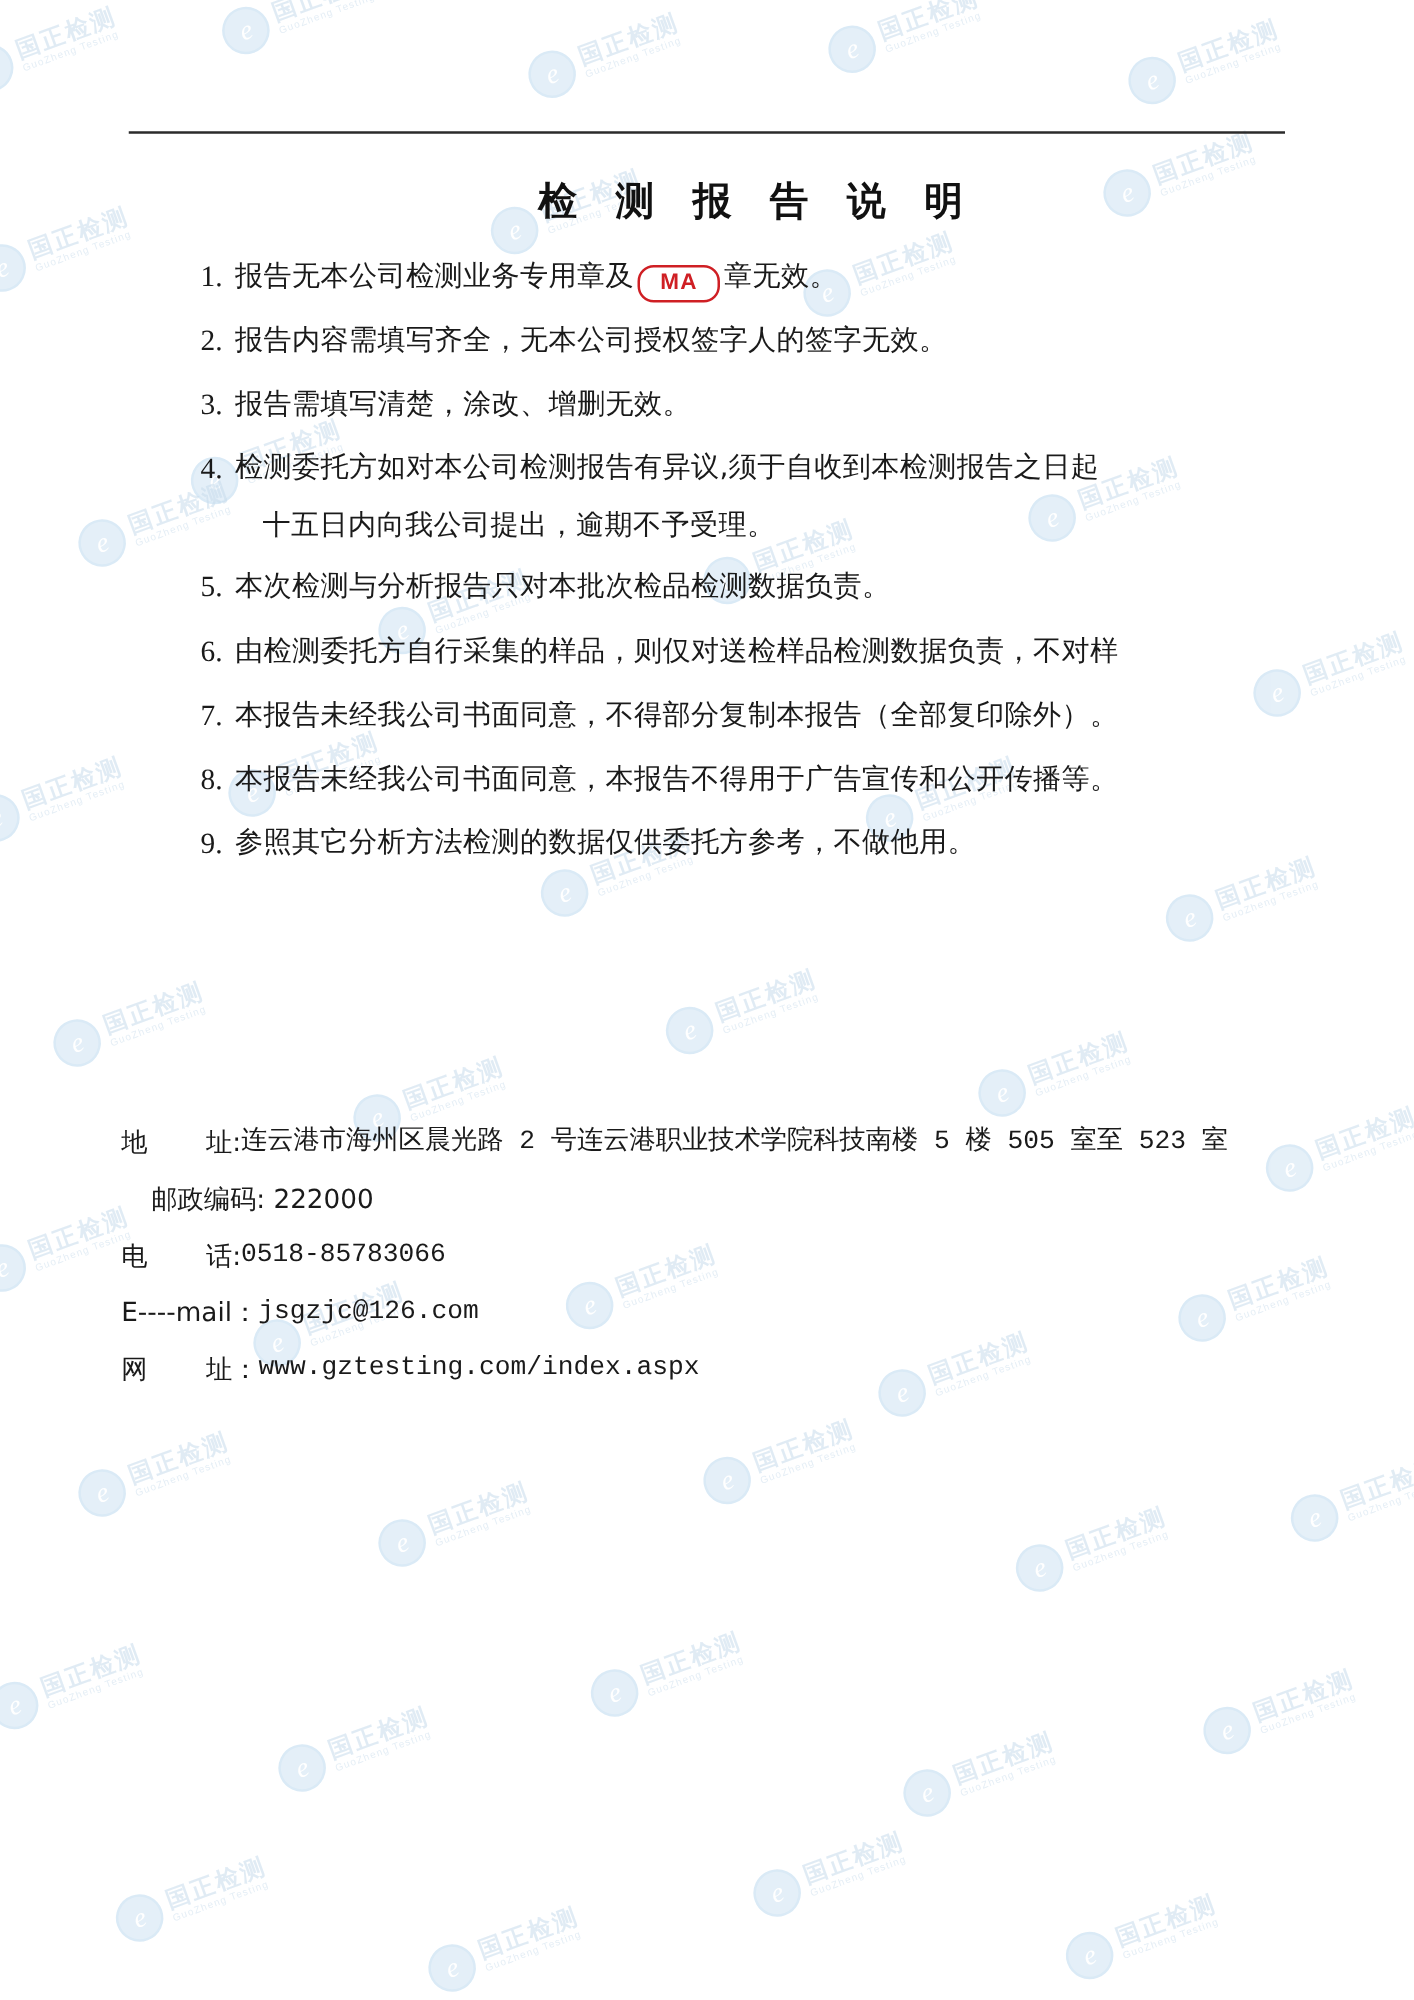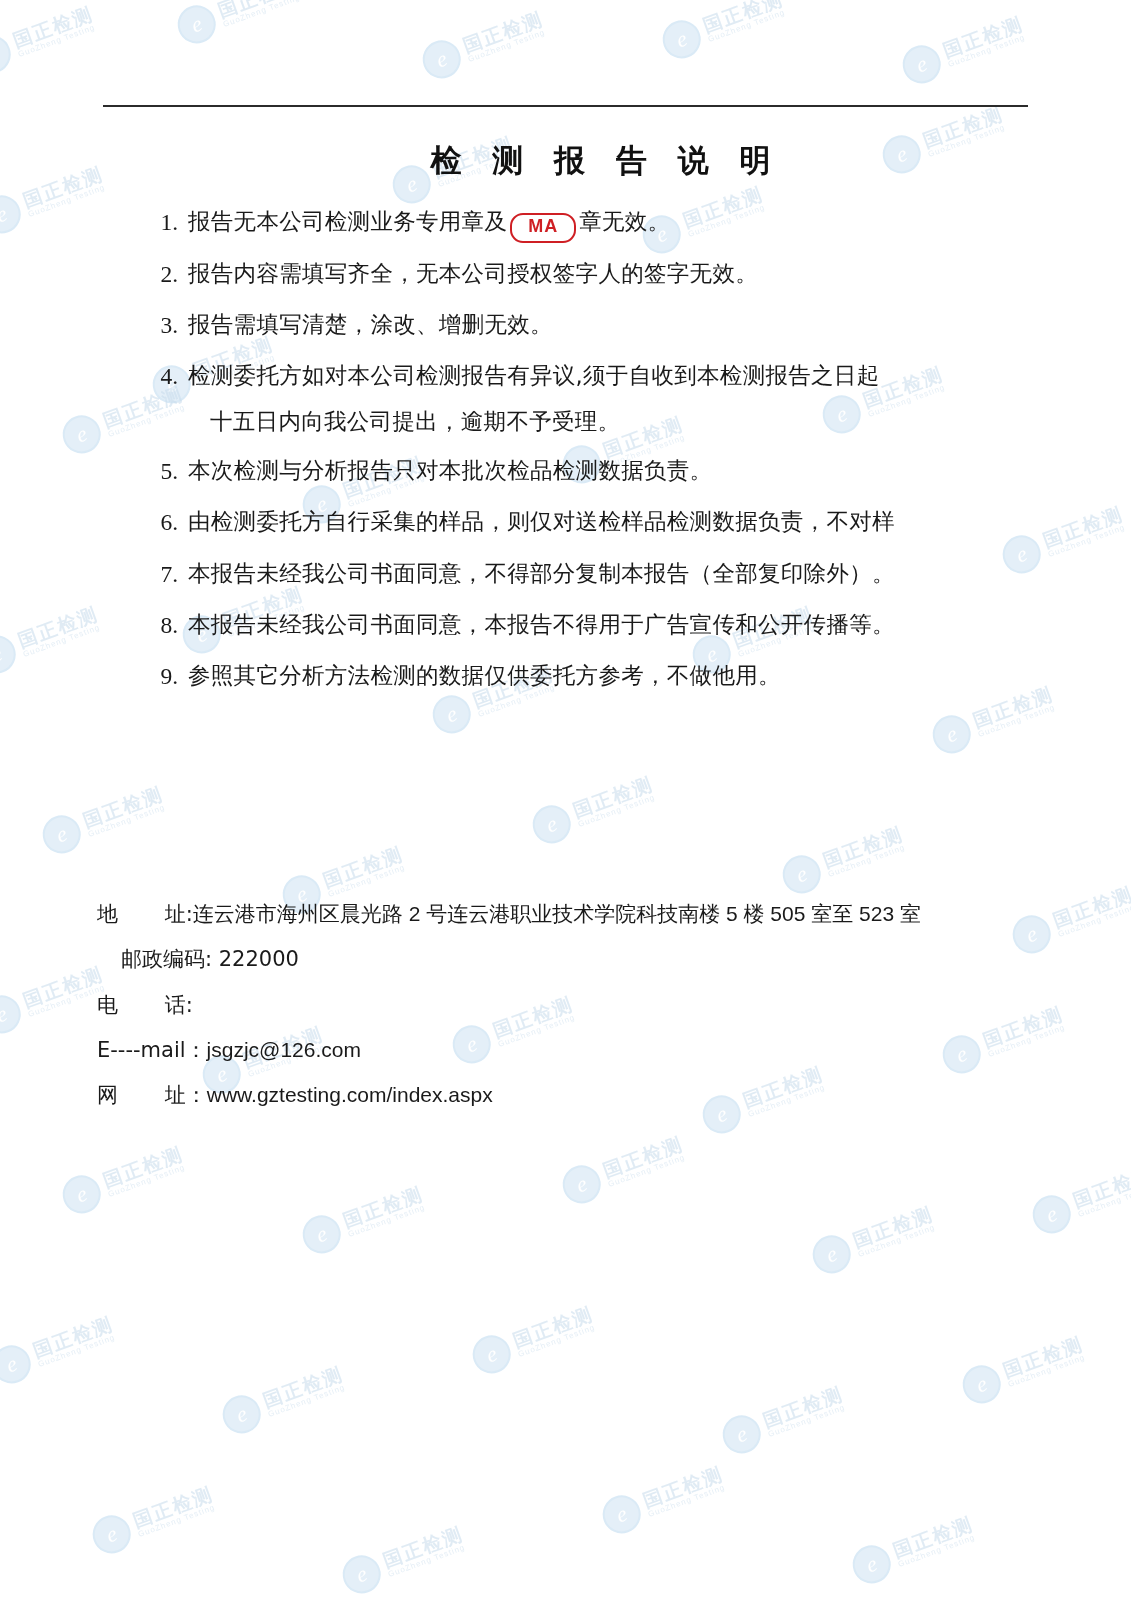--- a/index.html
+++ b/index.html
@@ -164,21 +164,21 @@
     align-items: center;
     margin-bottom: 17px;
   }
   .c-label {
     flex: 0 0 auto;
     white-space: pre;
     font-family: "DejaVu Sans", sans-serif;
   }
   .c-val {
     flex: 1 1 auto;
-    font-family: Liberation Sans, sans-serif;
+    font-family: Liberation Mono, monospace;
   }
   .c-row.single .c-label { margin-right: 0; margin-left: 24px; }
 </style>
 </head>
 <body>
 
 <div id="watermarks">
     <div class="wm" style="left: -30px; top: 20px;">
       <div class="wm-logo"></div>
       <div class="wm-txt">
@@ -547,20 +547,21 @@
   <div class="contact">
     <div class="c-row">
       <div class="c-label">地       址:</div>
       <div class="c-val">连云港市海州区晨光路 2 号连云港职业技术学院科技南楼 5 楼 505 室至 523 室</div>
     </div>
     <div class="c-row single">
       <div class="c-label">邮政编码: 222000</div>
     </div>
     <div class="c-row">
       <div class="c-label">电       话:</div>
+      <div class="c-val">0518-85783066</div>
     </div>
     <div class="c-row">
       <div class="c-label">E----mail：</div>
       <div class="c-val">jsgzjc@126.com</div>
     </div>
     <div class="c-row">
       <div class="c-label">网       址：</div>
       <div class="c-val">www.gztesting.com/index.aspx</div>
     </div>
   </div>

